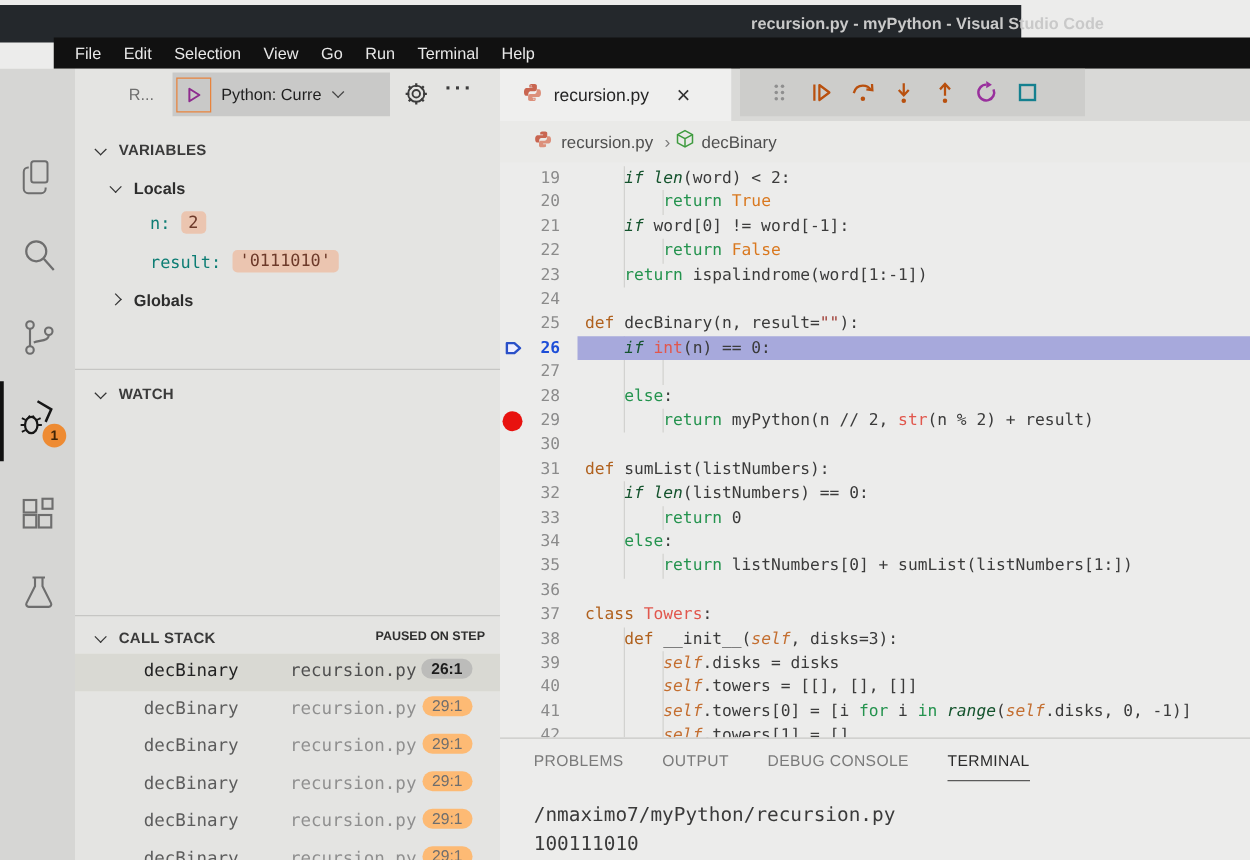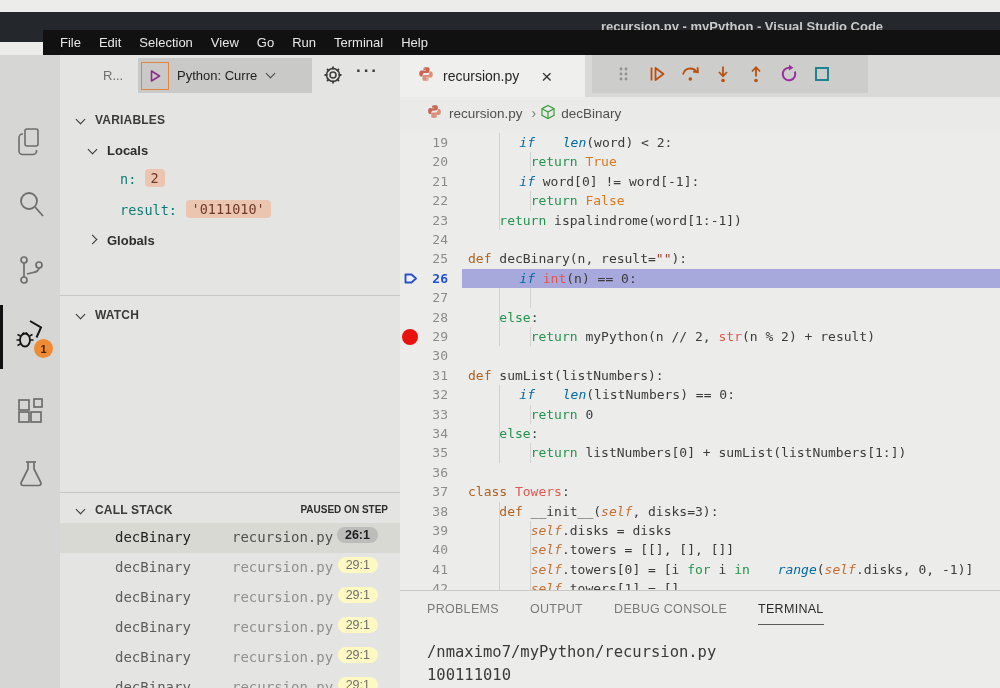--- a/index.html
+++ b/index.html
@@ -1,21 +1,21 @@
 <!DOCTYPE html>
 <html><head>
 <meta charset="utf-8">
 <style>
   * { margin:0; padding:0; box-sizing:border-box; }
   html,body { width:1000px; height:688px; overflow:hidden; background:#ececeb;
               font-family:"Liberation Sans", sans-serif; }
   .screen { position:relative; width:1000px; height:688px; overflow:hidden; background:#ececeb; }
 
   
-  .titlebar { position:absolute; left:0; top:12px; width:1000px; height:30px; background:#24282c; }
+  .titlebar { position:absolute; left:0; top:4px; width:817px; height:30px; background:#24282c; }
   .titlebar span { position:absolute; left:742px; top:7px; transform:translateX(-50%);
                    color:#c9c9c9; font-size:13px; font-weight:bold; white-space:nowrap; }
   .menubar { position:absolute; left:0; top:30px; width:1000px; height:25px; background:#111111;
              display:flex; align-items:center; padding-left:8px;margin-left:43px; }
   .menubar .mi { color:#e8e8e8; font-size:13px; padding:0 9px; cursor:default; }
 
   
   .activitybar { position:absolute; left:0; top:55px; width:60px; height:633px; background:#d6d6d4; }
   .abicon { position:absolute; left:14px; width:34px; height:34px; }
   .abicon svg { width:34px; height:34px; }
@@ -51,21 +51,21 @@
   .var-row .vname { position:absolute; left:60px; top:3px; color:#0d7d74; }
   .var-row .vval  { position:absolute; top:1px; background:#ebc5b0; color:#6d3a2a;
                     border-radius:4px; padding:1px 6px; }
   .sb-sep { position:absolute; left:0; width:340px; height:1px; background:#c6c6c4; }
   .cs-status { position:absolute; right:12px; top:4px; font-size:10px; font-weight:bold; color:#2e2e2e; }
   .frame-row { position:absolute; left:0; width:340px; height:30px;
                font-family:"DejaVu Sans Mono", monospace; font-size:14px; }
   .frame-row.sel { background:#d9d9d3; }
   .frame-row .fn  { position:absolute; left:55px; top:6px; color:#5c5c5c; }
   .frame-row .fl  { position:absolute; left:172px; top:6px; color:#8f8f8f; }
-  .frame-row .pos { position:absolute; right:22px; top:4px; background:#fef9c3; color:#6e6e6e;
+  .frame-row .pos { position:absolute; right:22px; top:4px; background:#fdba74; color:#6e6e6e;
                     border-radius:10px; padding:1px 8px; font-size:12.5px;
                     font-family:"Liberation Sans", sans-serif; }
   .frame-row.sel .fn { color:#222; }
   .frame-row.sel .fl { color:#4f4f4f; }
   .frame-row.sel .pos { background:#bcbcba; color:#1d1d1d; font-weight:bold;margin-left:12px; }
 
   
   .tabbar { position:absolute; left:400px; top:55px; width:600px; height:42px; background:#d9d9d7; }
   .tab { position:absolute; left:0; top:0; width:185px; height:42px; background:#efefee;
          display:flex; align-items:center; }
@@ -87,21 +87,21 @@
           background:#ececeb; overflow:hidden;
           font-family:"DejaVu Sans Mono", monospace; font-size:13px; }
   .cl { position:absolute; left:0; width:600px; height:19.4px; line-height:19.4px; white-space:pre; }
   .cl .ln { position:absolute; left:0; top:0; width:48px; text-align:right; color:#8b8b8b; }
   .cl .ln.cur { color:#1d4ed8; font-weight:bold; }
   .cl .ct { position:absolute; left:68px; top:0; color:#3b3b3b; }
   .linehl { position:absolute; left:62px; right:0; height:19.4px; background:#a7a9dc; }
   .guide { position:absolute; width:1px; background:#d2d2d0; }
   .bp { position:absolute; left:2px; width:16px; height:16px; border-radius:50%; background:#e8120f; }
   .curarrow { position:absolute; left:2px; width:17px; height:17px; }
-  .tk-t { color:#0369a1; font-style:italic;margin-left:20px; }
+  .tk-t { color:#14532d; font-style:italic; }
   .tk-g { color:#24934e; }
   .tk-d { color:#b0611e; }
   .tk-r { color:#e1574d; }
   .tk-o { color:#d9781f; }
   .tk-s { color:#9e3c34; }
   .tk-sf { color:#c46f31; font-style:italic; }
 
   
   .panel { position:absolute; left:400px; top:590px; width:600px; height:98px; background:#ececeb;
            border-top:1px solid #c8c8c6; }

